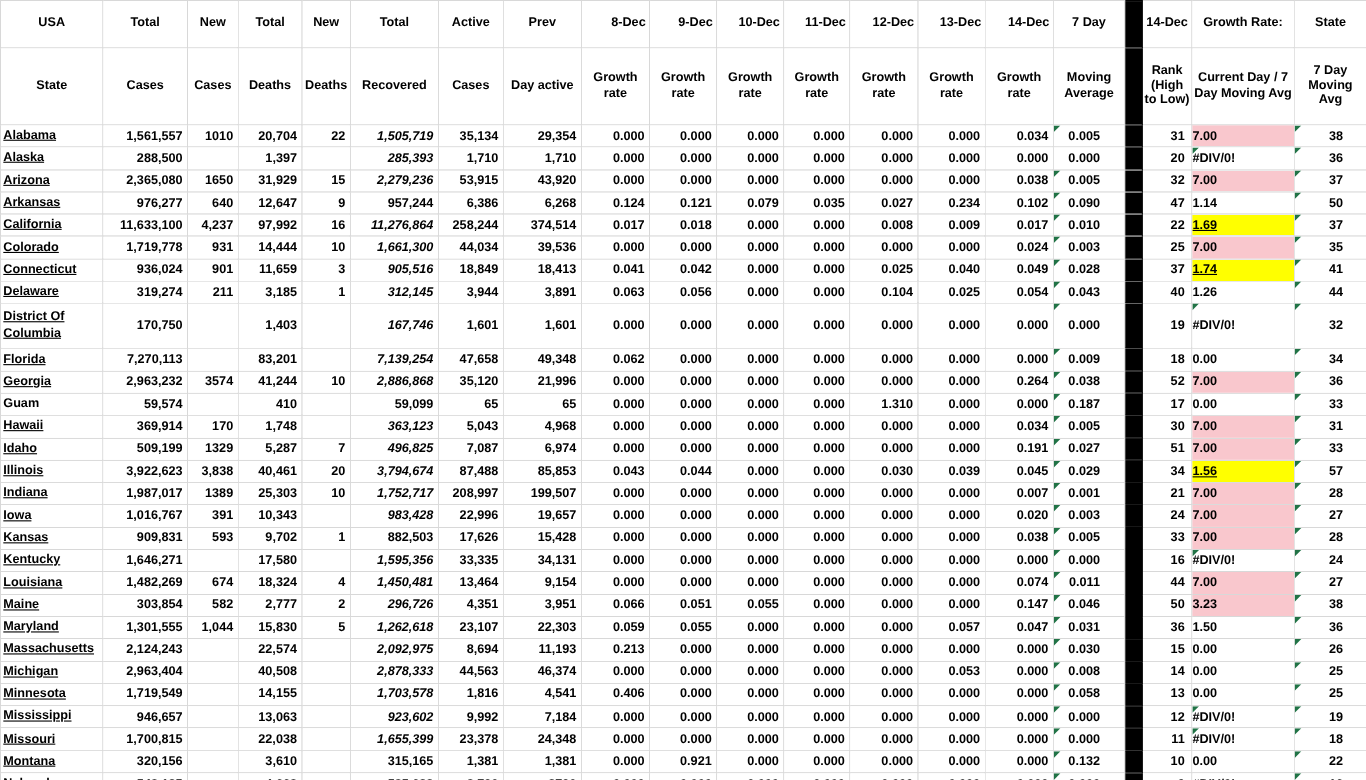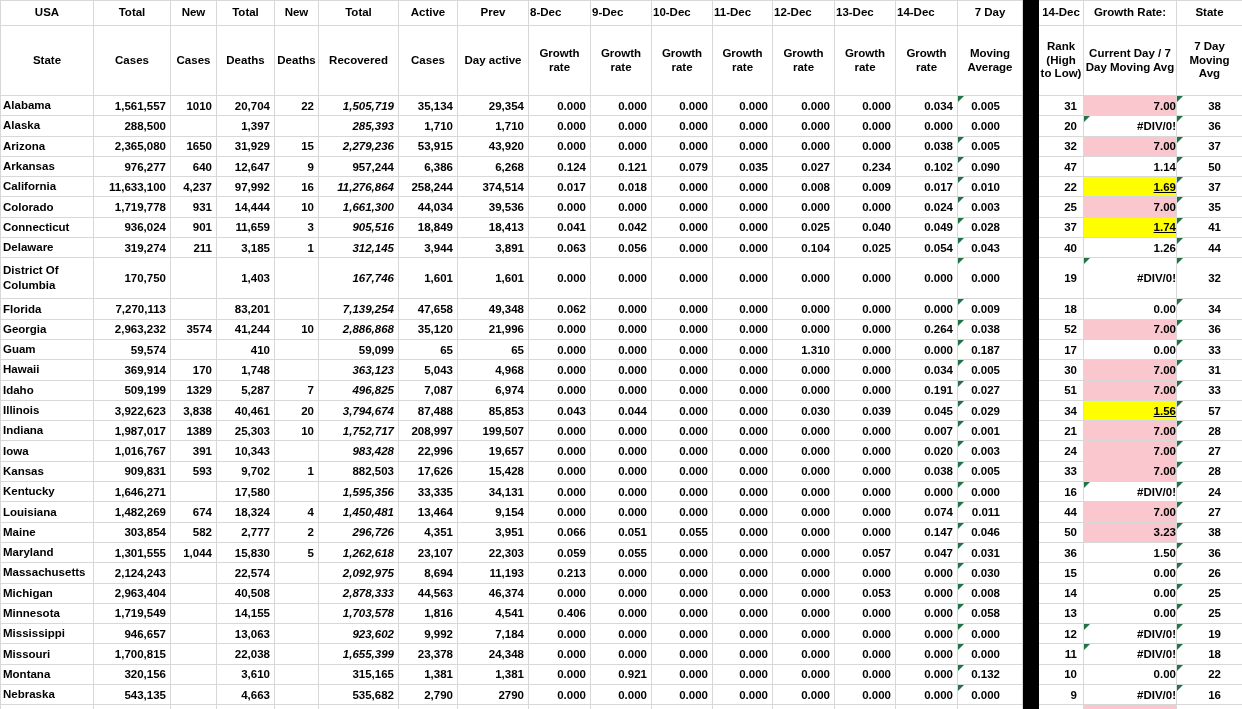--- a/index.html
+++ b/index.html
@@ -1,33 +1,33 @@
 <!DOCTYPE html>
 <html><head>
 <meta charset="utf-8">
 <style>
   html,body{margin:0;padding:0;background:#fff;width:1242px;height:709px;overflow:hidden;}
   table{border-collapse:collapse;table-layout:fixed;width:1242px;}
   th,td{border:1px solid #d8d8d8;font:bold 11.5px "Liberation Sans",sans-serif;color:#000;
         padding:0;overflow:hidden;white-space:nowrap;position:relative;box-sizing:border-box;background:#fff;}
-  thead tr.r1{height:25px;}
+  thead tr.r1{height:43px;}
   thead tr.r2{height:70px;}
   thead th{text-align:center;vertical-align:middle;white-space:normal;line-height:1.18;padding:0 1px;}
-  thead th.hr{text-align:left;padding-right:3px;}
+  thead th.hr{text-align:right;padding-right:3px;}
   tbody tr{height:20.3px;}
   tbody tr.tall{height:41px;}
   td{vertical-align:middle;}
   .st{text-align:left;padding-left:2px;white-space:normal;line-height:1.3;}
-  .u{}
+  .u{text-decoration:underline;}
   .num{text-align:right;padding-right:4px;}
   .ma{padding-right:22px;}
   .rk{padding-right:6px;}
   .s7{padding-right:21px;}
   .ital{font-style:italic;}
-  .ratio{text-align:right;}
+  .ratio{text-align:left;}
   .pink{background:#f9c7cd;}
   .yellow{background:#ffff00;text-decoration:underline;}
   .divider{background:#000;border-color:#000;}
   .tri::before{content:"";position:absolute;top:0;left:0;width:0;height:0;
                border-top:6px solid #217346;border-right:6px solid transparent;}
 </style>
 </head>
 <body>
 
 <table>

